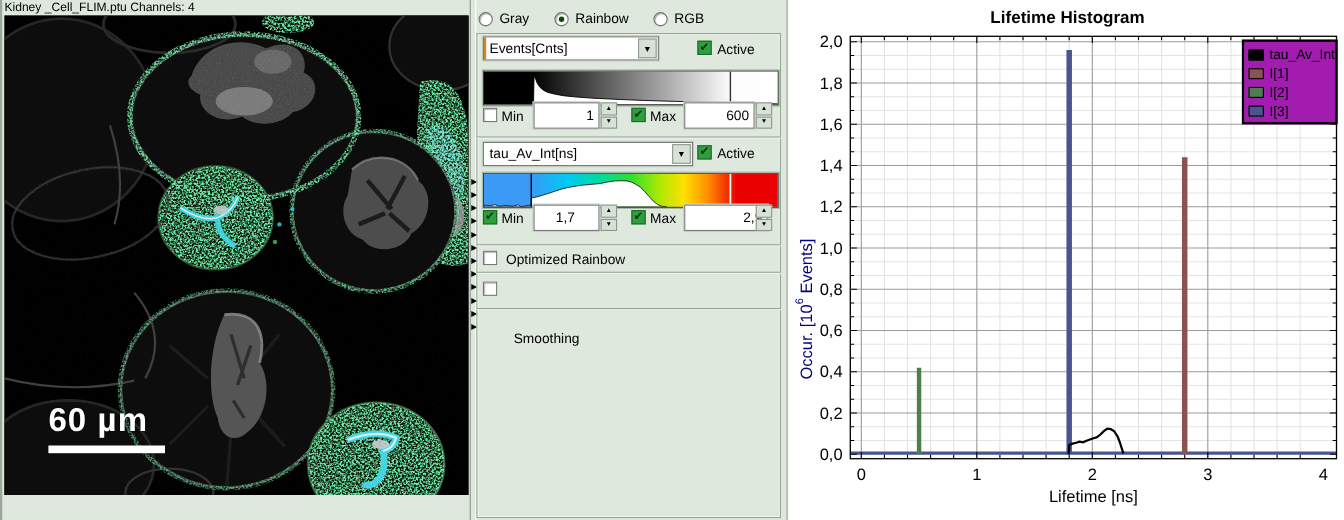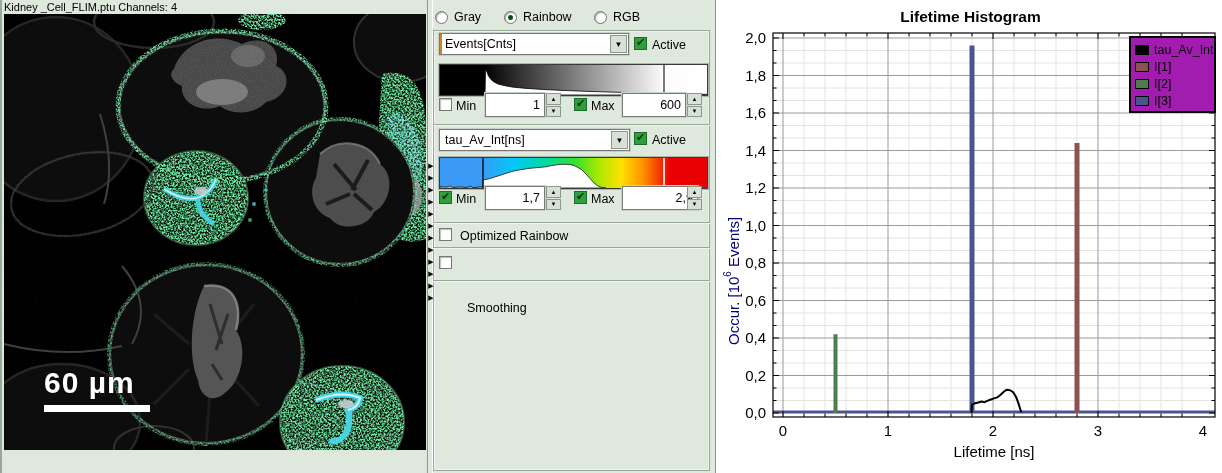--- a/index.html
+++ b/index.html
@@ -241,21 +241,21 @@
         <span>RGB</span>
       </span>
     </div>
 
     <div class="groupbox"></div>
     <div class="hdiv" style="top:124px;"></div>
     <div class="hdiv" style="top:222px;"></div>
     <div class="hdiv" style="top:247px;"></div>
     <div class="hdiv" style="top:280px;"></div>
 
-    <div class="dropdown focused" style="left:6px;top:33px;width:190px;">
+    <div class="dropdown focused" style="left:6px;top:33px;width:160px;">
       <span class="dd-focus"></span>
       <span class="dd-text">Events[Cnts]</span>
       <span class="dd-btn">▼</span>
     </div>
     <span class="cb checked abs" style="left:201px;top:37px;"></span>
     <span class="ctl-label" style="left:219px;top:38px;">Active</span>
 
     <div class="histbar bar-int" style="left:6px;top:64px;">
       <svg viewBox="0 0 267 30" preserveAspectRatio="none">
         <path d="M45,30 L45.5,4 L47,7 L48.5,11 L51,14.5 L54,17 L58,19 L64,20.5 L72,22 L84,23.2 L100,24.3 L120,25.3 L145,26.3 L175,27.2 L205,27.9 L222,28.3 L240,28.7 L256,29.1 L267,29.4 L267,30 Z" fill="#fff" stroke="#000" stroke-width="0.8"></path>
@@ -288,21 +288,21 @@
     <div class="histbar bar-tau" style="left:6px;top:157px;">
       <svg viewBox="0 0 267 30" preserveAspectRatio="none">
         <path d="M0,30 L0,28.5 L6,29 L10,28 L14,29.5 L20,28.8 L26,29.5 L31,28.2 L34,30 L38,29 L43,28.5 L43,22 L48,21 L53,19.5 L58,18 L64,16 L70,14 L76,12.5 L82,11.5 L88,10.5 L95,9.8 L101,9.3 L106,8.8 L112,7.5 L118,6.6 L124,6.3 L130,6.5 L134,7.5 L138,9.5 L142,12 L146,16 L150,20.5 L154,25 L158,28 L162,29.6 L166,30 Z" fill="#fff" stroke="#1a1a1a" stroke-width="0.8"></path>
         <line x1="43" y1="0" x2="43" y2="30" stroke="#000" stroke-width="1.3"></line>
         <line x1="224" y1="0" x2="224" y2="30" stroke="#fff" stroke-width="1.6"></line>
       </svg>
     </div>
 
     <span class="cb checked abs" style="left:6px;top:191px;"></span>
     <span class="ctl-label" style="left:23px;top:192px;">Min</span>
-    <input class="numinput" style="left: 52px; top: 186px; width: 60px;" value="1,7">
+    <input class="numinput" style="left: 52px; top: 186px; width: 60px; text-align: center;" value="1,7">
     <span class="spin" style="left:113px;top:186px;">
       <span class="sbtn">▲</span>
       <span class="sbtn">▼</span>
     </span>
     <span class="cb checked abs" style="left:141px;top:191px;"></span>
     <span class="ctl-label" style="left:158px;top:192px;">Max</span>
     <input class="numinput" style="left: 189px; top: 186px; width: 76px;" value="2,9">
     <span class="spin" style="left:254px;top:186px;">
       <span class="sbtn">▲</span>
       <span class="sbtn">▼</span>

